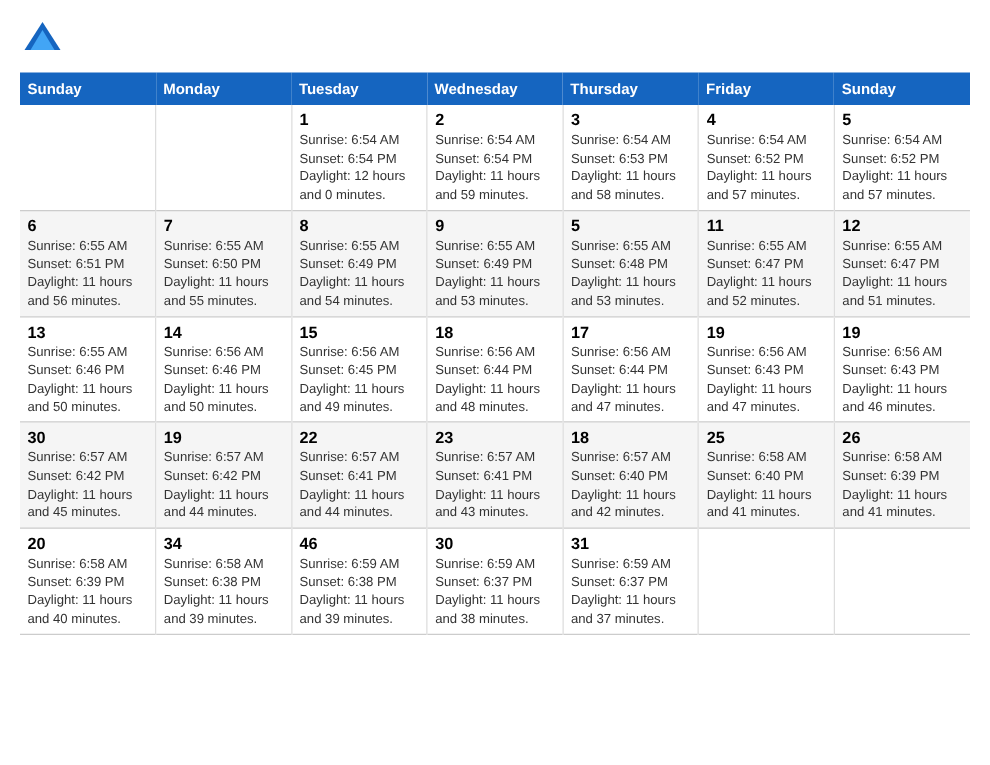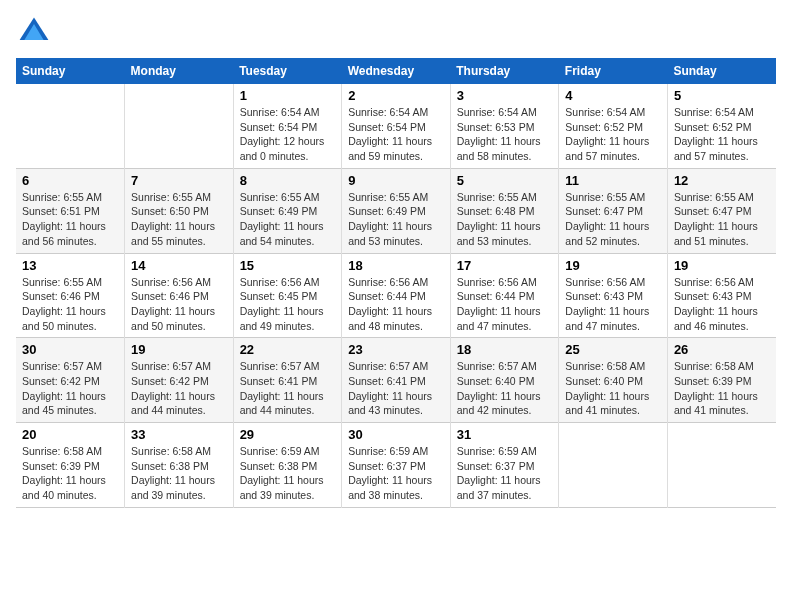--- a/index.html
+++ b/index.html
@@ -318,28 +318,28 @@
       </tr>
       <tr>
         <td>
           <div class="day-number">20</div>
           <div class="day-info" style="white-space: pre-line;">Sunrise: 6:58 AM
 Sunset: 6:39 PM
 Daylight: 11 hours
 and 40 minutes.</div>
         </td>
         <td>
-          <div class="day-number">33</div>
+          <div class="day-number">34</div>
           <div class="day-info" style="white-space: pre-line;">Sunrise: 6:58 AM
 Sunset: 6:38 PM
 Daylight: 11 hours
 and 39 minutes.</div>
         </td>
         <td>
-          <div class="day-number">29</div>
+          <div class="day-number">46</div>
           <div class="day-info" style="white-space: pre-line;">Sunrise: 6:59 AM
 Sunset: 6:38 PM
 Daylight: 11 hours
 and 39 minutes.</div>
         </td>
         <td>
           <div class="day-number">30</div>
           <div class="day-info" style="white-space: pre-line;">Sunrise: 6:59 AM
 Sunset: 6:37 PM
 Daylight: 11 hours

